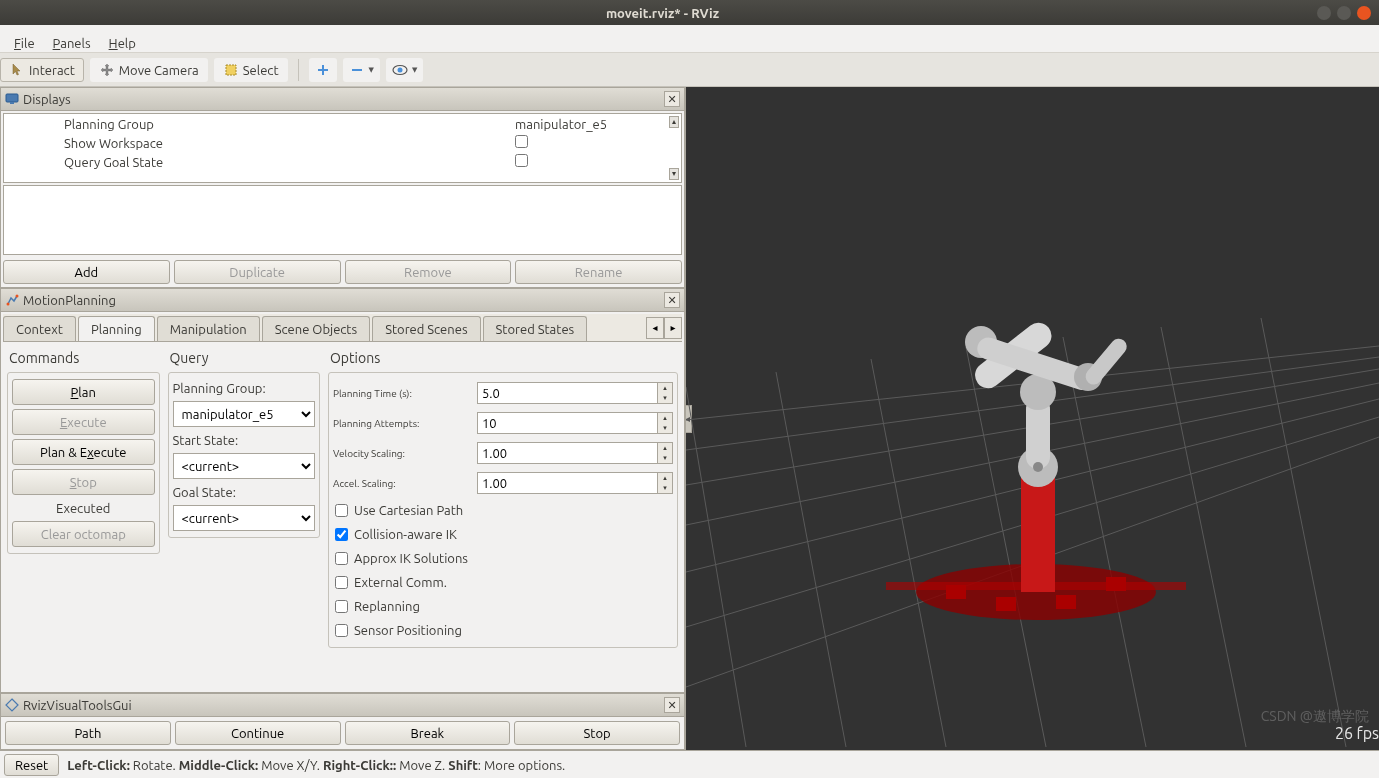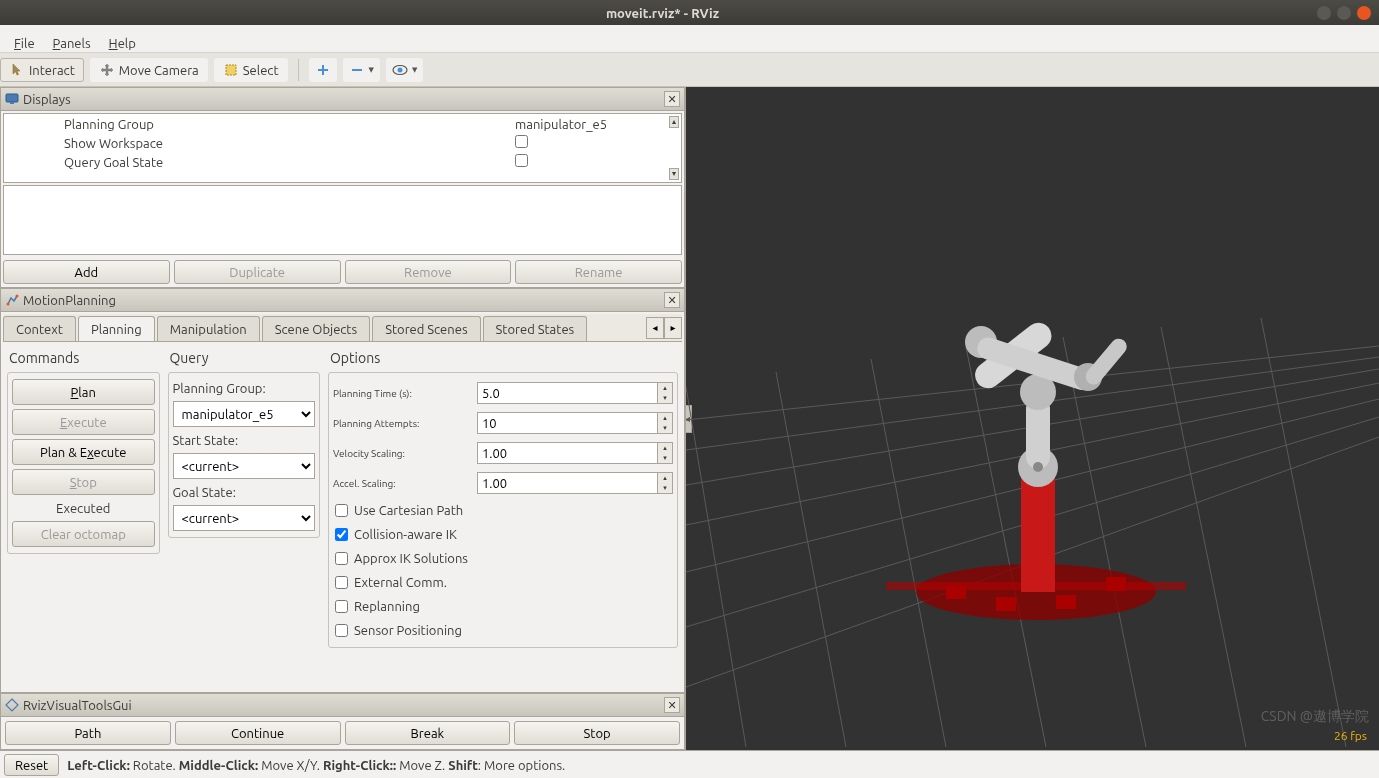--- a/index.html
+++ b/index.html
@@ -81,21 +81,21 @@
 .vtgui .btnrow4 { padding: 4px; }
 
 
 .bottombar { display: flex; align-items: center; padding: 3px 4px; gap: 8px; border-top: 1px solid #a9a59b; background: #f2f1f0; height: 28px; }
 .bottombar button { height: 22px; padding: 0 10px; border: 1px solid #a9a59b; background: linear-gradient(#f6f4ef,#e0ddd5); border-radius: 3px; font-size: 13px; }
 .bottombar .hints { font-size: 13px; }
 .bottombar .hints b { font-weight: bold; }
 
 
 .view3d { flex: 1; background: #323232; position: relative; overflow: hidden; }
-.view3d .fps { position: absolute; right: 12px; bottom: 8px; color: #eab308; font-size: 12px; }
+.view3d .fps { position: absolute; right: 0; bottom: 8px; color: #e5e5e5; font-size: 16px; }
 .gridsvg { position: absolute; inset: 0; }
 .handle { position: absolute; left: -3px; top: 50%; width: 9px; height: 28px; background: #c8c5bc; border: 1px solid #a9a59b; display: flex; align-items: center; justify-content: center; font-size: 10px; color: #555; transform: translateY(-50%); }
 
 
 .watermark { position: absolute; right: 10px; bottom: 24px; color: rgba(200,200,200,0.3); font-size: 14px; }
 </style>
 </head>
 <body>
 
 <div class="titlebar">

